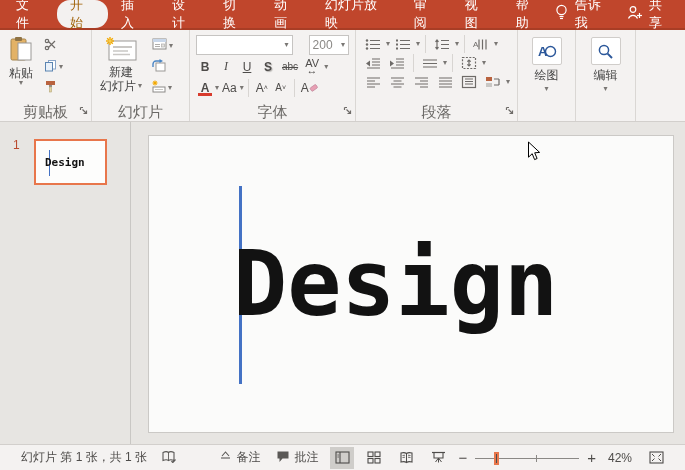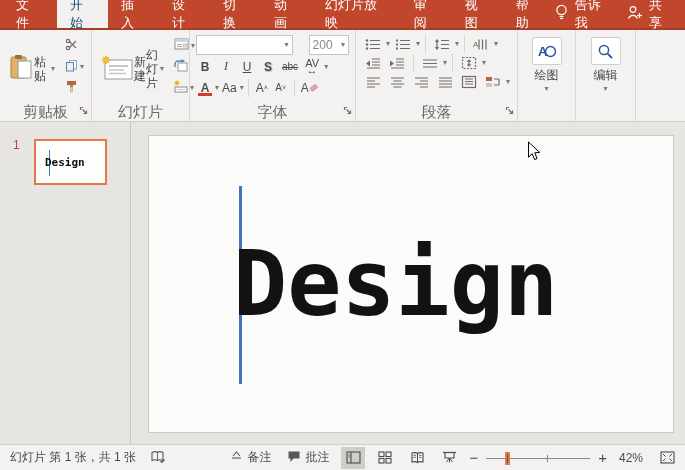--- a/index.html
+++ b/index.html
@@ -4,34 +4,34 @@
 <style>
   * { margin:0; padding:0; box-sizing:border-box; }
   html,body { width:685px; height:470px; overflow:hidden; }
   body { font-family:"Liberation Sans","DejaVu Sans",sans-serif; font-size:12px; color:#444; }
   .app { position:relative; width:685px; height:470px; background:#E7E5E2; overflow:hidden; }
 
   
   .titlebar { height:28px; background:#C0462C; display:flex; align-items:stretch; color:#fff; font-size:13px; }
   .titlebar .tab { display:flex; align-items:center; padding:0 13px; cursor:default; }
   .titlebar .tab.file { padding:0 16px; }
-  .titlebar .tab.active { background:#F3F1F0; color:#0c4a6e; }
+  .titlebar .tab.active { background:#F3F1F0; color:#a16207;border-radius:13px; }
   .tb-spacer { flex:1; }
   .tb-right { display:flex; align-items:center; gap:6px; padding-right:12px; font-size:13px; }
   .tb-right .lbl { margin-right:10px; }
   .redline { height:2px; background:#A83D25; }
 
   
   .ribbon { height:92px; background:#F4F2F1; display:flex; border-bottom:1px solid #D2CFCC; }
   .group { display:flex; flex-direction:column; border-right:1px solid #DAD7D4; }
   .group-content { flex:1; display:flex; padding:4px 4px 0 4px; gap:3px; }
   .group-label { height:17px; display:flex; align-items:center; justify-content:center; position:relative;
                  font-size:15px; color:#6B6966; }
   .launcher { position:absolute; right:3px; bottom:3px; }
-  .bigbtn { display:flex; flex-direction:row; align-items:center; justify-content:flex-start;
+  .bigbtn { display:flex; flex-direction:column; align-items:center; justify-content:flex-start;
             padding:2px 4px; border-radius:2px; color:#444; font-size:12px; line-height:14px; }
   .minicol { display:flex; flex-direction:column; justify-content:flex-start; gap:2px; padding-top:2px; }
   .minibtn { height:19px; display:flex; align-items:center; gap:2px; padding:0 3px; border-radius:2px; }
   .dd { font-size:8px; color:#7A7774; line-height:6px; }
   .fcol { display:flex; flex-direction:column; }
   .frow { display:flex; align-items:center; }
 
   
   .combo { background:#fff; border:1px solid #C6C4C2; height:20px; display:flex; align-items:center;
            justify-content:space-between; padding:0 3px; color:#8A8885; }
@@ -67,21 +67,21 @@
 
   .canvas { flex:1; position:relative; background:#E7E5E2; }
   .slide { position:absolute; left:17px; top:13px; width:526px; height:298px; background:#FBFBFA;
            border:1px solid #CBC9C6; }
   .slide-caret { position:absolute; left:90px; top:50px; width:3px; height:198px; background:#4472C4; }
   .slide-text { position:absolute; left:84px; top:103px; font-family:"DejaVu Sans Mono",monospace;
                 font-weight:bold; font-size:90px; line-height:90px; color:#121212; letter-spacing:0; }
 
   
   .statusbar { height:26px; background:#F4F2F1; border-top:1px solid #D2CFCC; display:flex;
-               align-items:center; font-size:12px; color:#4E4C4A; padding:0 6px; }
+               align-items:center; font-size:12px; color:#4E4C4A; padding:0 17px; }
   .sb-left { display:flex; align-items:center; gap:14px; margin-left:4px; }
   .sb-spacer { flex:1; }
   .sb-right { display:flex; align-items:center; gap:8px; }
   .sb-item { display:flex; align-items:center; gap:4px; padding:2px 4px; }
   .viewbtn { width:24px; height:22px; display:flex; align-items:center; justify-content:center; }
   .viewbtn.sel { background:#CFCDCA; }
   .zoomtrack { position:relative; width:104px; height:14px; }
   .zoomtrack .line { position:absolute; left:0; right:0; top:7px; height:1px; background:#8A8885; }
   .zoomtrack .tick { position:absolute; left:58%; top:4px; width:1px; height:7px; background:#8A8885; }
   .zoomtrack .thumb { position:absolute; left:18%; top:1px; width:5px; height:13px; background:#4E4C4A; }

